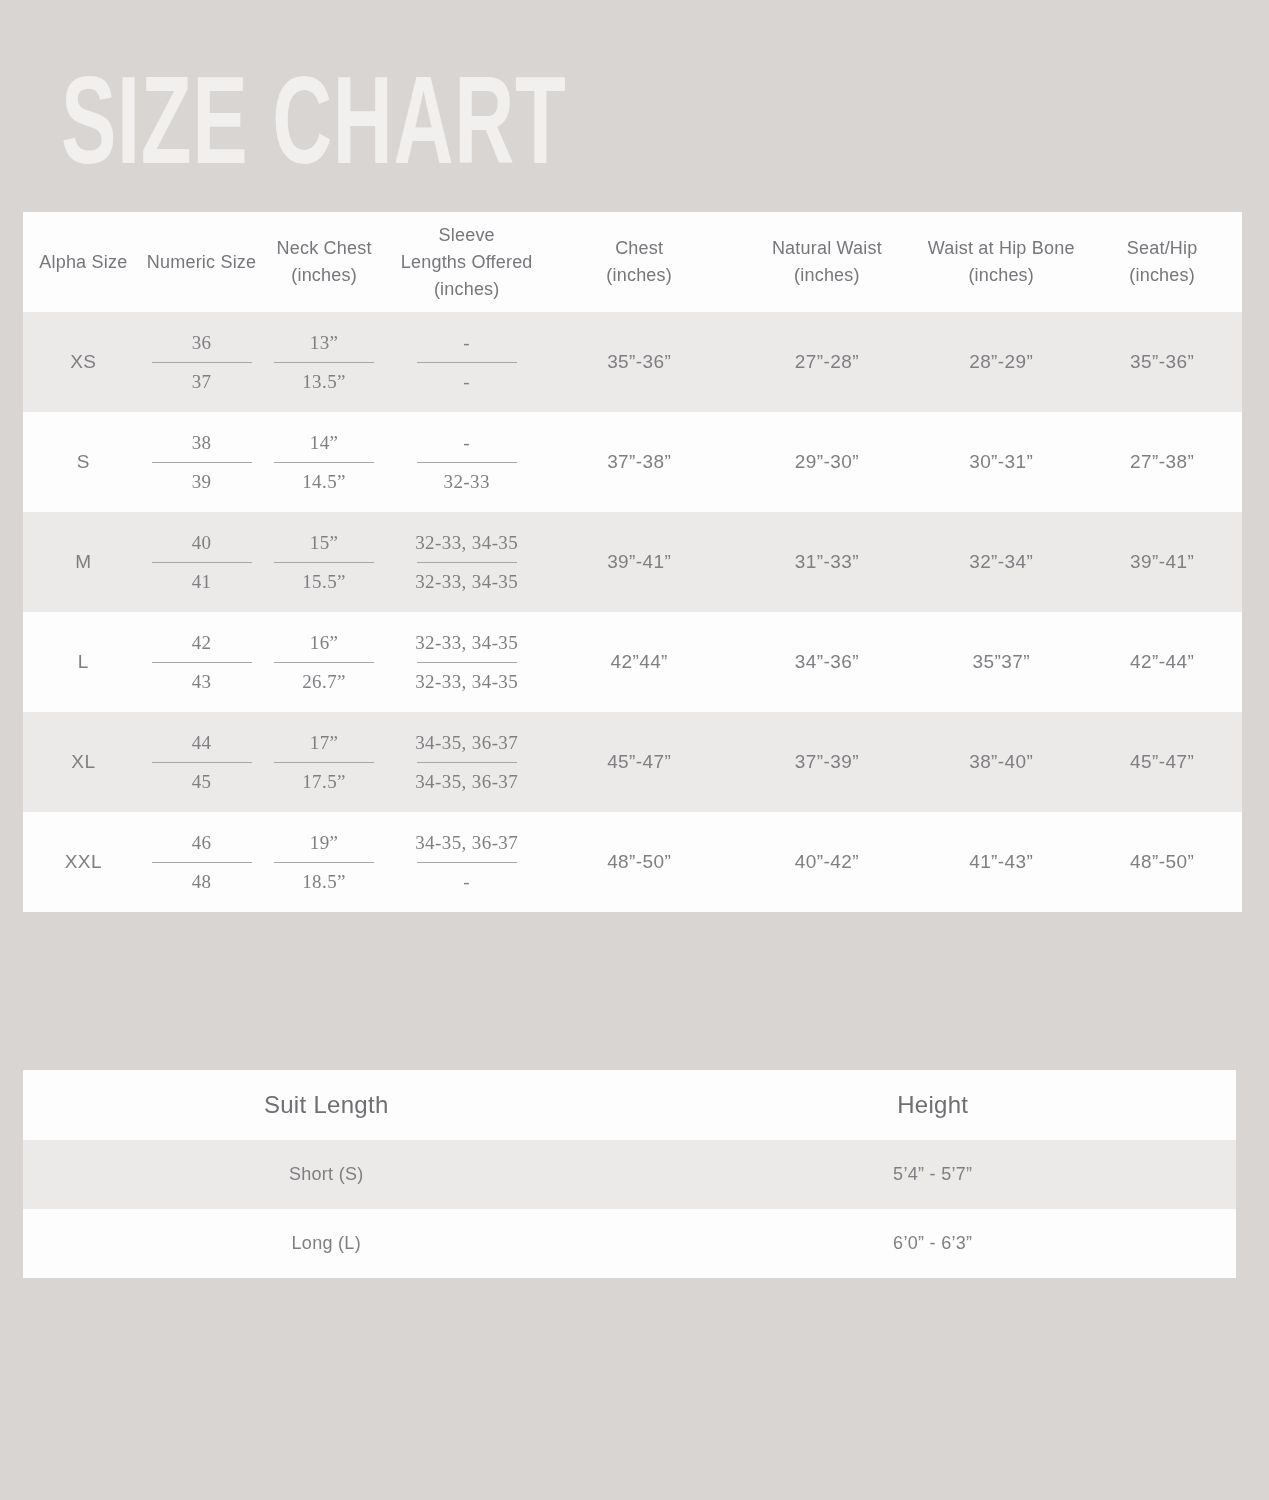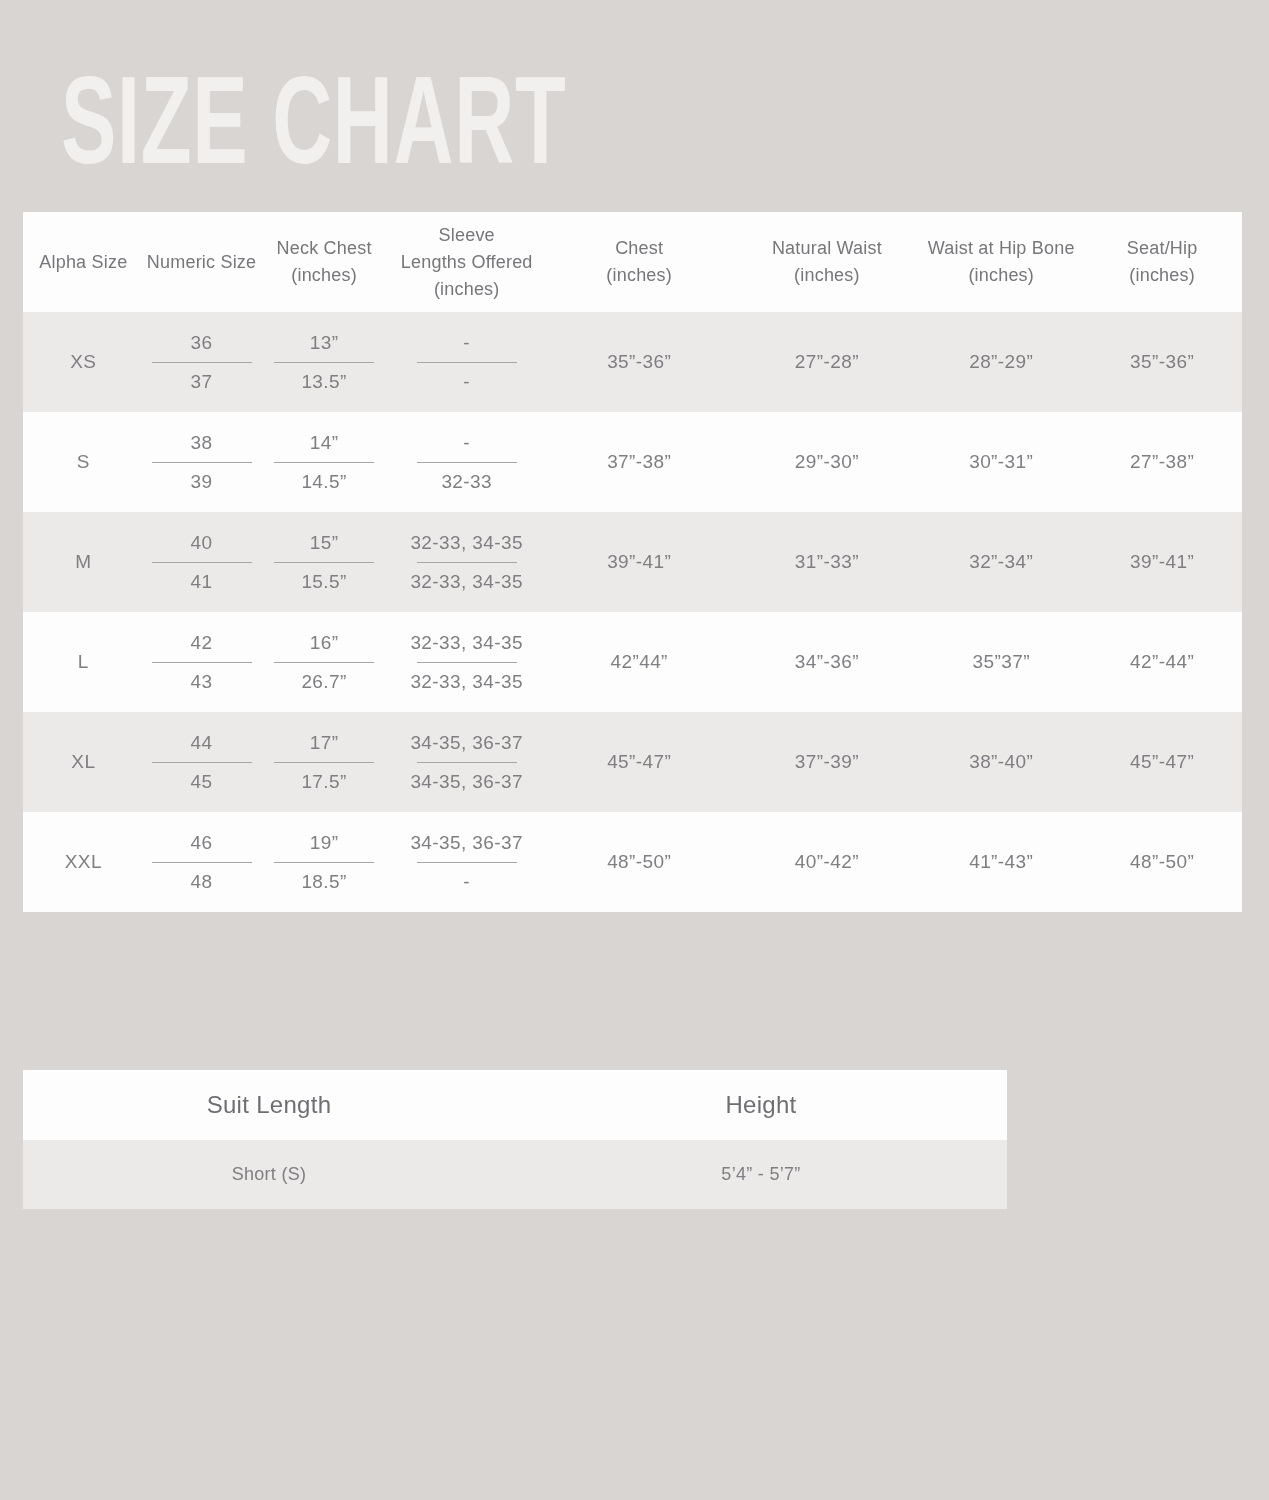--- a/index.html
+++ b/index.html
@@ -65,28 +65,28 @@
     letter-spacing:0.4px;
   }
   .frac{display:inline-block;}
   .frac .line{
     display:block;
     width:100px;
     height:1px;
     background:var(--frac_line);
     margin:8px auto;
   }
-  .frac span{display:block;line-height:22px;}
+  .frac span{display:block;line-height:22px;font-family:Liberation Serif, serif;}
 
   
   .len{
     position:absolute;
     left:23px;
     top:1070px;
-    width:984px;
+    width:1213px;
   }
   .len tr{height:69px;}
   .len tr:first-child{height:70px;}
   .len tr:nth-child(odd){background:var(--row_white);}
   .len tr:nth-child(even){background:var(--row_gray);}
   .len th{
     font-size:24px;
     color:#6f6e73;
     letter-spacing:0.3px;
   }
@@ -207,14 +207,18 @@
     </colgroup>
   <tbody>
       <tr>
     <th>Suit Length</th>
     <th>Height</th>
   </tr>
   <tr>
     <td>Short (S)</td>
     <td>5’4” - 5’7”</td>
   </tr>
+  <tr>
+    <td>Long (L)</td>
+    <td>6’0” - 6’3”</td>
+  </tr>
 </tbody>
   </table>
 
 </body></html>

